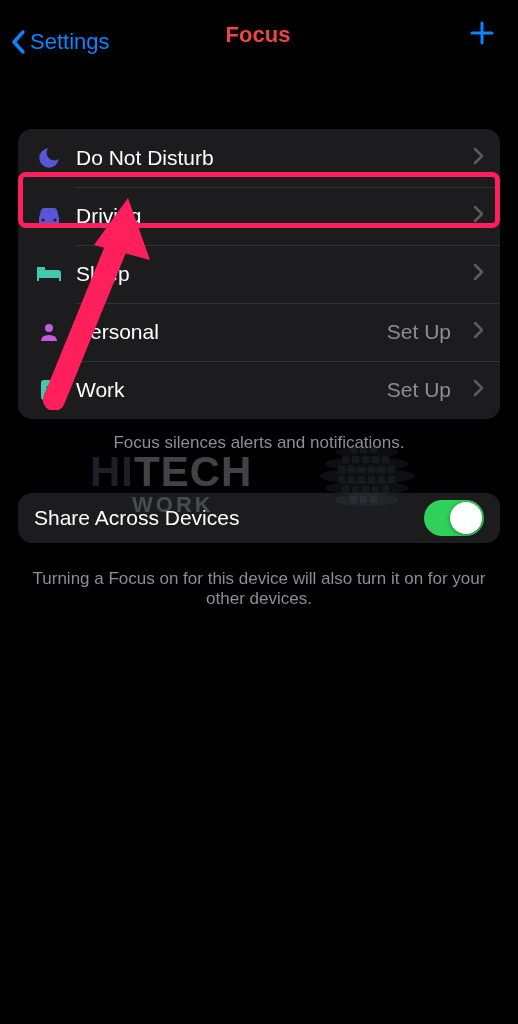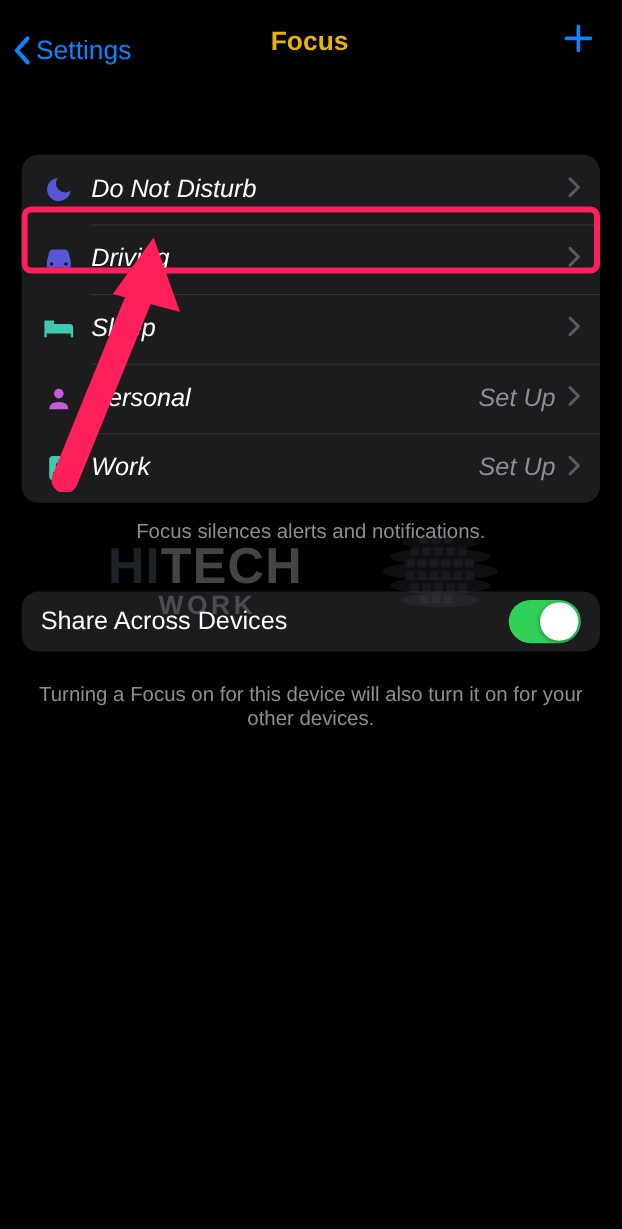--- a/index.html
+++ b/index.html
@@ -32,21 +32,21 @@
       font-size: 22px;
       gap: 4px;
       cursor: pointer;
       min-width: 120px;
       margin-top: 15px;
     }
     .back-chevron svg { display: block; }
     .title {
       font-size: 22px;
       font-weight: 600;
-      color: #eab308;
+      color: #ef4444;
       text-align: center;
       flex: 1;
     }
     .add-btn {
       min-width: 120px;
       display: flex;
       justify-content: flex-end;
       padding-right: 10px;
       color: #0b84ff;
       cursor: pointer;
@@ -59,21 +59,20 @@
       border-radius: 14px;
       overflow: hidden;
     }
     .row {
       display: flex;
       align-items: center;
       height: 58px;
       padding: 0 16px 0 14px;
       position: relative;
       cursor: pointer;
-      font-style: italic;
     }
     .row + .row::before {
       content: "";
       position: absolute;
       left: 58px;
       right: 0;
       top: 0;
       height: 1px;
       background: #333336;
     }
@@ -85,21 +84,21 @@
       margin-right: 10px;
     }
     .row .label {
       font-size: 21px;
       color: #fff;
       flex: 1;
     }
     .row .status {
       font-size: 21px;
       color: #8d8d92;
-      margin-right: 10px;
+      margin-right: 22px;
     }
     .row .chevron {
       color: #5a5a5f;
     }
 
     
     .highlight {
       position: absolute;
       border: 5px solid #ff1f5a;
       border-radius: 8px;

